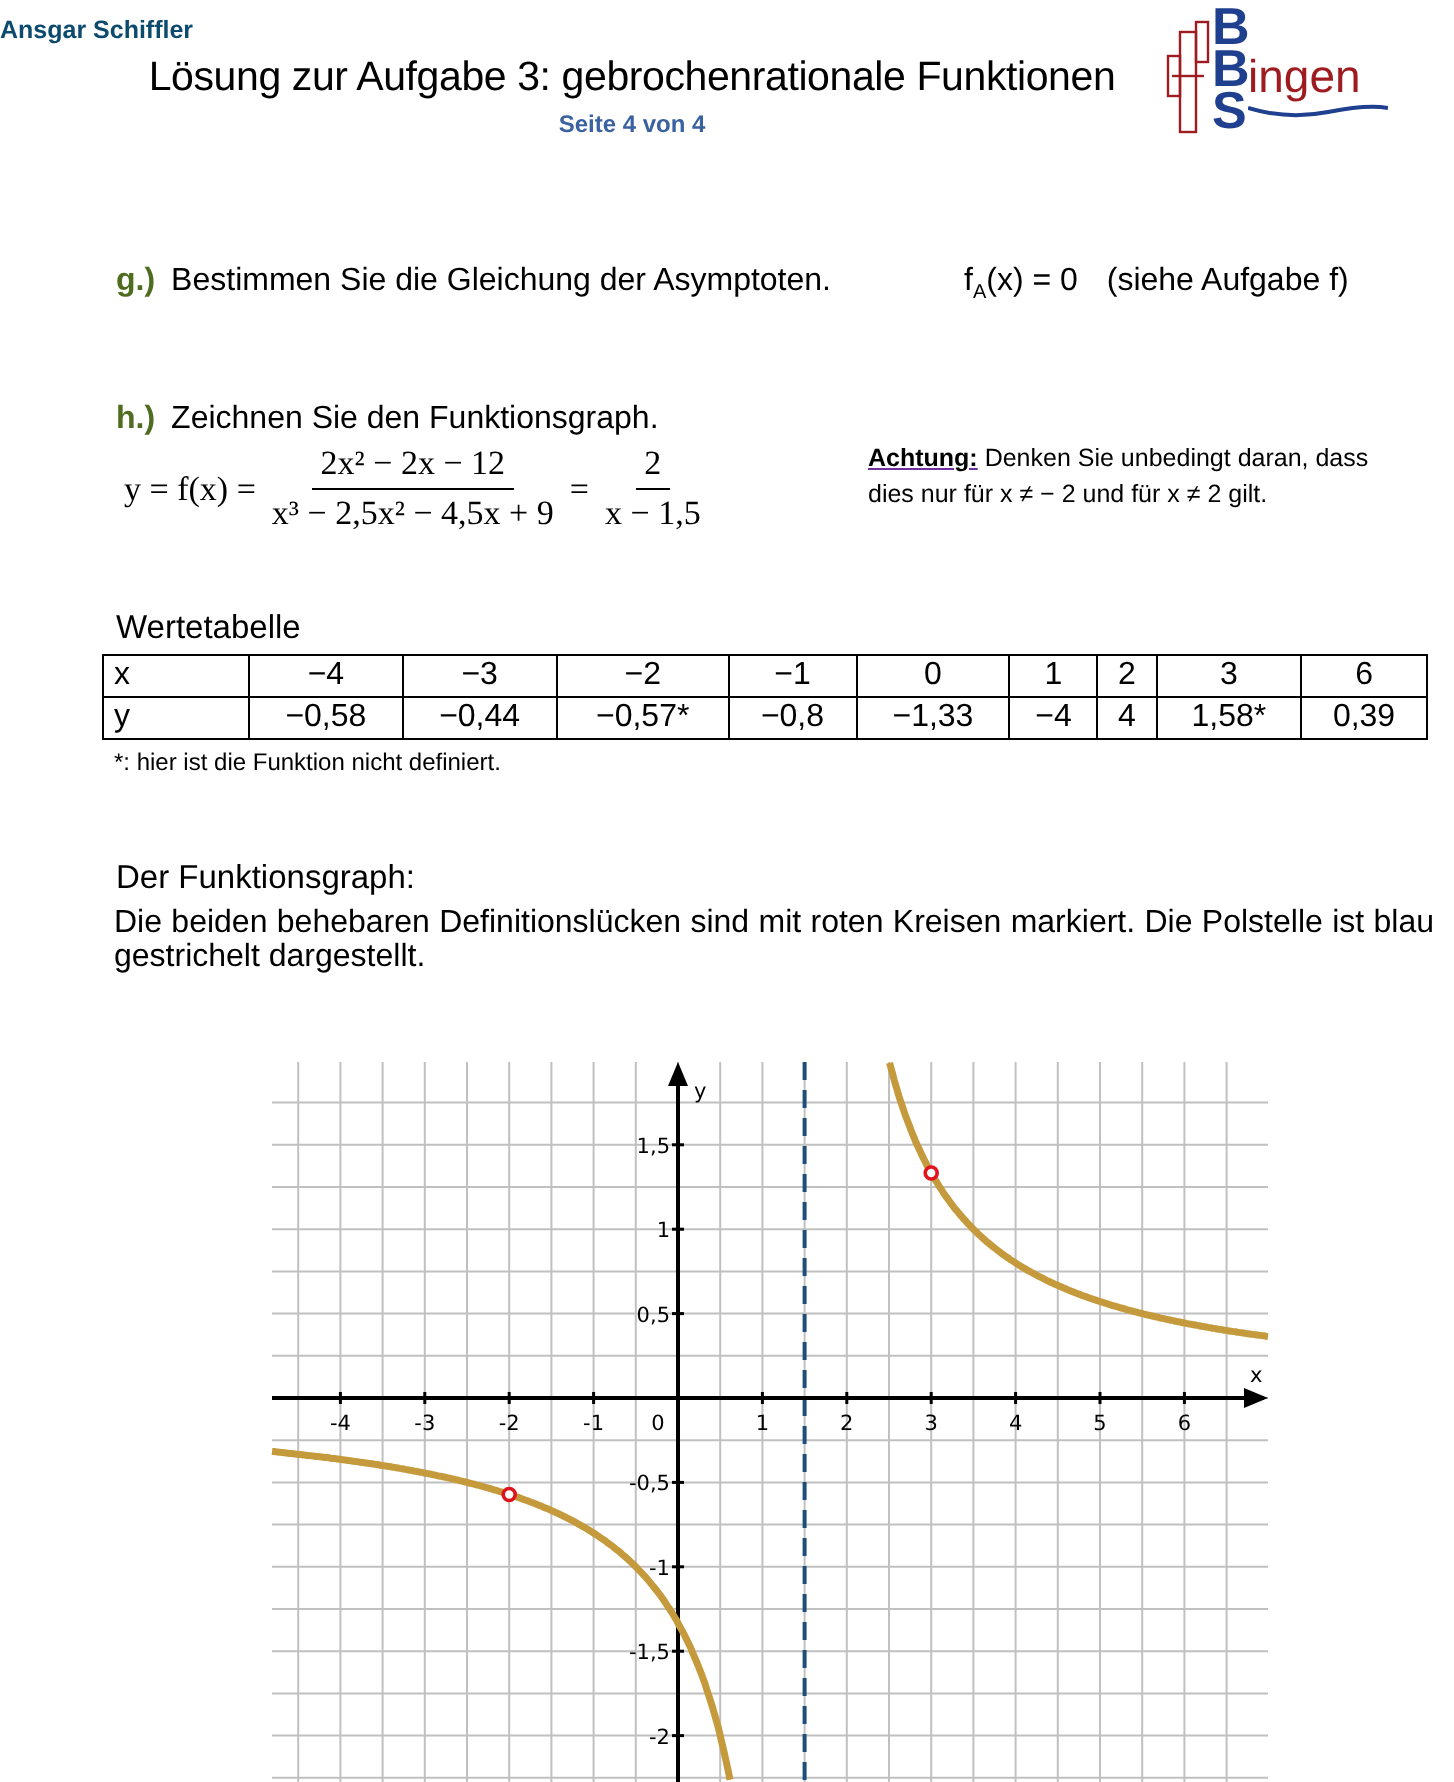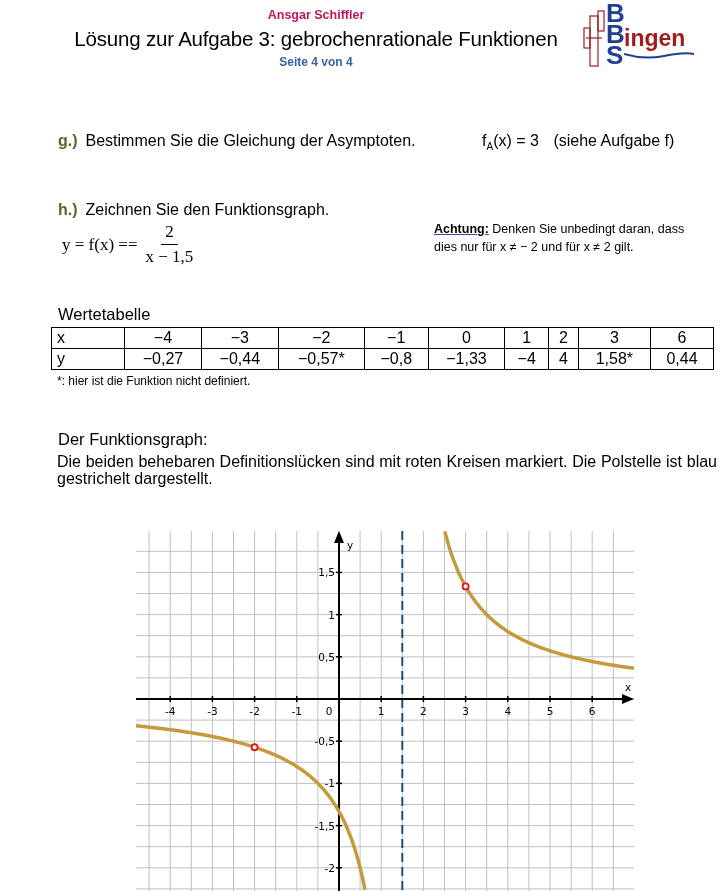--- a/index.html
+++ b/index.html
@@ -1,19 +1,19 @@
 <!DOCTYPE html>
 <html><head>
 <meta charset="utf-8">
 <style>
   html, body { margin: 0; padding: 0; background: #ffffff; }
   body { width: 727px; height: 891px; position: relative; overflow: hidden;
          font-family: "Liberation Sans", "DejaVu Sans", sans-serif; color: #000; }
   .abs { position: absolute; }
-  .author { left: 0; width: 632px; top: 8px; text-align: center; color: #be185d; font-weight: bold; font-size: 12.5px; }
+  .author { left: 0; width: 632px; top: 8px; color: #0c4a6e; font-weight: bold; font-size: 12.5px; }
   .title { left: 0; width: 632px; top: 27px; text-align: center; font-size: 20.5px; letter-spacing: -0.2px; }
   .pageno { left: 0; width: 632px; top: 55px; text-align: center; color: #3a62a0; font-weight: bold; font-size: 12px; }
   .logo { left: 580px; top: 8px; width: 120px; height: 62px; }
   .task { font-size: 16px; }
   .task .lbl { color: #4e6d1f; font-weight: bold; margin-right: 8px; }
   .math { font-family: "Liberation Serif", "DejaVu Serif", serif; }
   .formula { left: 62px; top: 222px; font-size: 17px; display: flex; align-items: center; }
   .frac { display: inline-flex; flex-direction: column; align-items: center; margin: 0 4px; }
   .frac .num { padding: 0 4px 2px 4px; border-bottom: 1px solid #000; line-height: 20px; }
   .frac .den { padding: 2px 4px 0 4px; line-height: 20px; }
@@ -40,40 +40,44 @@
     <g fill="none" stroke="#9e1b1f" stroke-width="1.2">
       <rect x="4" y="20" width="6" height="20"></rect>
       <rect x="10" y="8" width="8" height="50"></rect>
       <rect x="18" y="3" width="6" height="20"></rect>
       <line x1="6" y1="30" x2="22" y2="30"></line>
     </g>
   </svg>
   <span class="abs" style="left:26px;top:-6px;font-size:26px;font-weight:bold;color:#1f3f8f;line-height:22px;">B</span>
   <span class="abs" style="left:26px;top:15px;font-size:26px;font-weight:bold;color:#1f3f8f;line-height:22px;">B</span>
   <span class="abs" style="left:26px;top:36px;font-size:26px;font-weight:bold;color:#1f3f8f;line-height:22px;">S</span>
-  <span class="abs" style="left:44px;top:19px;font-size:23px;font-weight:bold;color:#9e1b1f;line-height:22px;">ingen</span>
+  <span class="abs" style="left:44px;top:19px;font-size:23px;font-weight:normal;color:#9e1b1f;line-height:22px;">ingen</span>
   <svg class="abs" style="left:44px;top:42px;" width="70" height="10">
     <path d="M0,4 Q20,10 40,6 T70,4" fill="none" stroke="#1f3f8f" stroke-width="2"></path>
   </svg>
 </div>
 
 <div class="abs task" style="left:58px;top:132px;">
   <span class="lbl">g.)</span><span>Bestimmen Sie die Gleichung der Asymptoten.</span>
 </div>
 <div class="abs task" style="left:482px;top:132px;">
-  <span>f</span><sub style="font-size:10px;">A</sub><span>(x) = 3</span>
+  <span>f</span><sub style="font-size:10px;">A</sub><span>(x) = 0</span>
   <span style="margin-left:10px;text-align:right;">(siehe Aufgabe f)</span>
 </div>
 
 <div class="abs task" style="left:58px;top:201px;">
   <span class="lbl">h.)</span><span>Zeichnen Sie den Funktionsgraph.</span>
 </div>
 
 <div class="abs formula math">
   <span>y = f(x) =</span>
+  <span class="frac">
+    <span class="num">2x² − 2x − 12</span>
+    <span class="den">x³ − 2,5x² − 4,5x + 9</span>
+  </span>
   <span>=</span>
   <span class="frac">
     <span class="num">2</span>
     <span class="den">x − 1,5</span>
   </span>
 </div>
 
 <div class="abs note">
   <span class="warn">Achtung:</span><span> Denken Sie unbedingt daran, dass</span><br>
   <span>dies nur für  x ≠ − 2 und für  x ≠ 2  gilt.</span>
@@ -89,29 +93,29 @@
     <td>−2</td>
     <td>−1</td>
     <td>0</td>
     <td>1</td>
     <td>2</td>
     <td>3</td>
     <td>6</td>
   </tr>
   <tr>
     <td class="head">y</td>
-    <td>−0,27</td>
+    <td>−0,58</td>
     <td>−0,44</td>
     <td>−0,57*</td>
     <td>−0,8</td>
     <td>−1,33</td>
     <td>−4</td>
     <td>4</td>
     <td>1,58*</td>
-    <td>0,44</td>
+    <td>0,39</td>
   </tr>
 </tbody>
   </table>
 <div class="abs footnote">*: hier ist die Funktion nicht definiert.</div>
 
 <div class="abs section-title" style="left:58px;top:430px;">Der Funktionsgraph:</div>
 <div class="abs desc">Die beiden behebaren Definitionslücken sind mit roten Kreisen markiert. Die Polstelle ist blau gestrichelt dargestellt.</div>
 
 <svg class="graph" width="727" height="891">
   <g id="grid">

